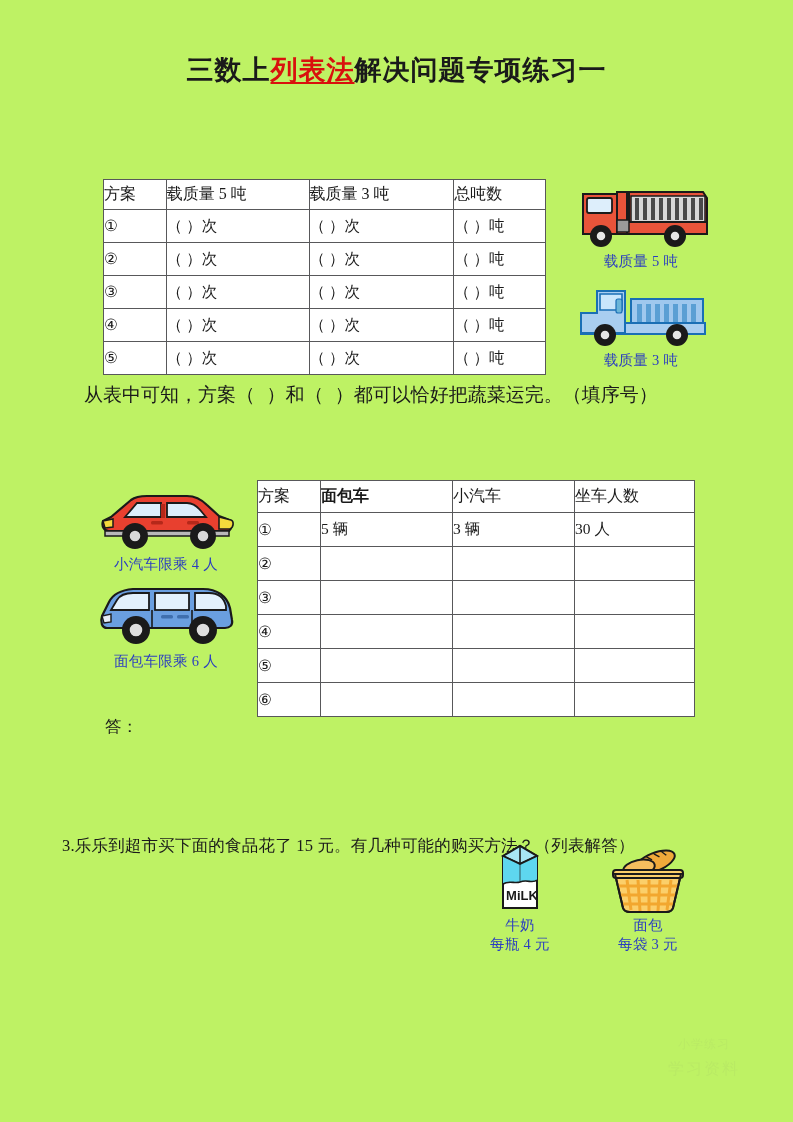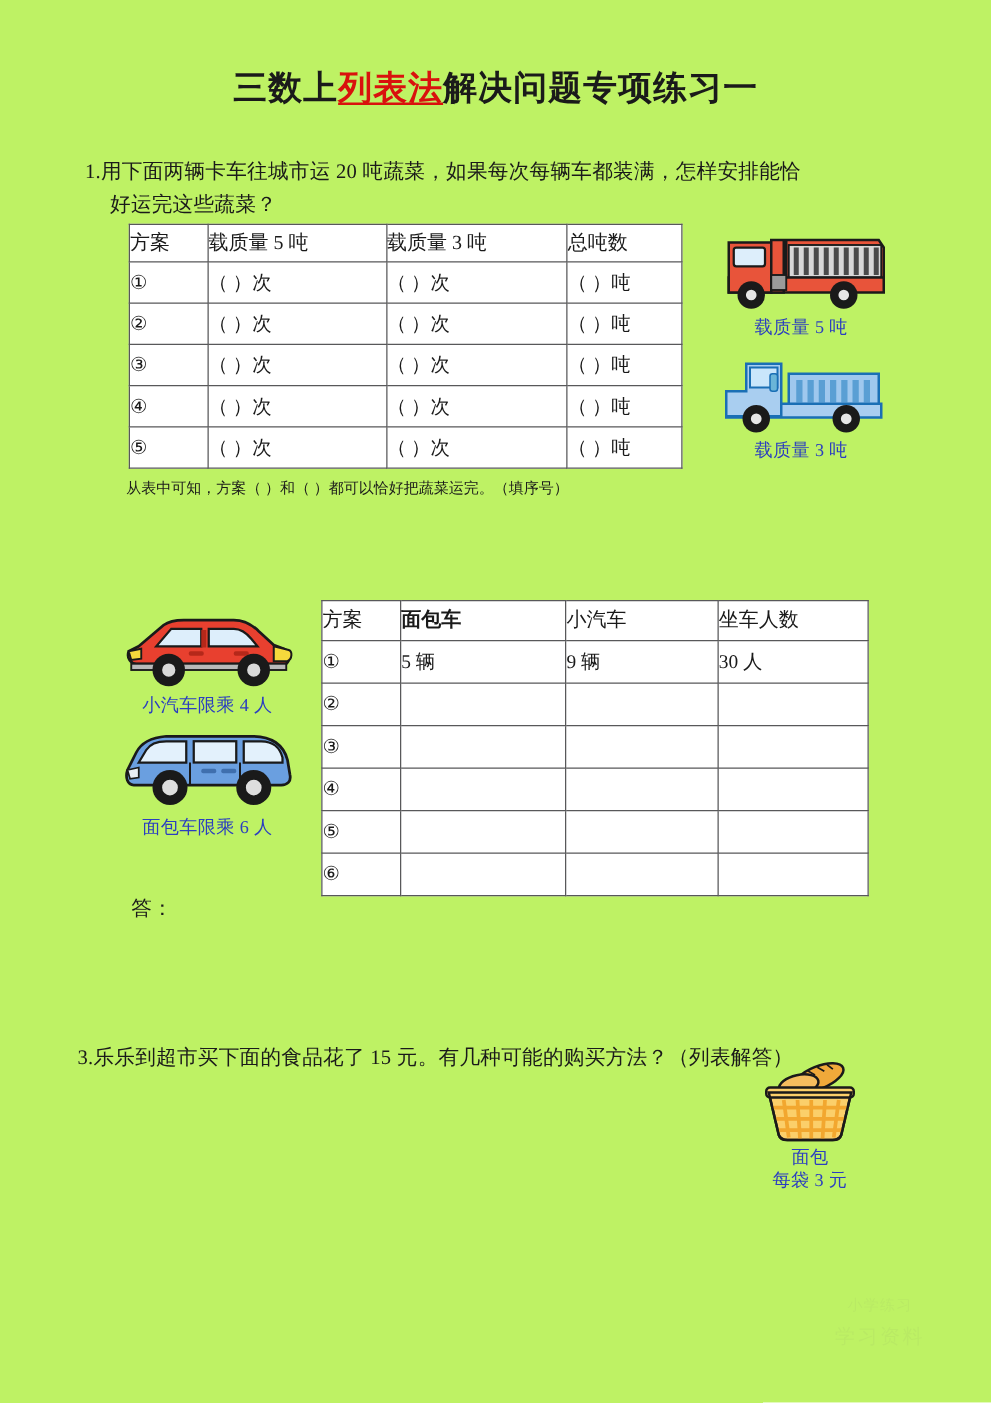--- a/index.html
+++ b/index.html
@@ -37,23 +37,24 @@
     line-height: 27px;
     letter-spacing: 0.2px;
   }
   .q1 { top: 123px; left: 68px; width: 665px; text-indent: 0; }
   .q1 .line2 { display: block; padding-left: 20px; }
   .q2 { top: 454px; left: 62px; width: 680px; }
   .q3 { top: 797px; left: 62px; width: 690px; margin-top: 35px; }
 
   .conclusion {
     position: absolute;
-    top: 382px; left: 101px;
-    font-size: 12px;
+    top: 382px; left: 84px;
+    font-size: 19px;
     white-space: nowrap;
+    font-family: Liberation Mono, monospace;
   }
   .answer-line {
     position: absolute;
     top: 716px; left: 105px;
     font-size: 16.5px;
   }
 
   
   table.grid {
     position: absolute;
@@ -125,24 +126,20 @@
 </style>
 </head>
 <body>
 
 <div class="page">
 
   <h1 class="title">
     <span>三数上</span><span class="red-underline">列表法</span><span>解决问题专项练习一</span>
   </h1>
 
-  <div class="q q1">
-    <span>1.用下面两辆卡车往城市运 20 吨蔬菜，如果每次每辆车都装满，怎样安排能恰</span>
-    <span class="line2">好运完这些蔬菜？</span>
-  </div>
 
   <table class="grid" id="table-shipping">
     <thead>
       <tr>
         <th class="c-plan">方案</th>
         <th class="c-big">载质量 5 吨</th>
         <th class="c-small">载质量 3 吨</th>
         <th class="c-total">总吨数</th>
       </tr>
     </thead>
@@ -287,21 +284,21 @@
         <th class="c-plan">方案</th>
         <th class="c-van bold-head">面包车</th>
         <th class="c-car">小汽车</th>
         <th class="c-seats">坐车人数</th>
       </tr>
     </thead>
     <tbody>
       <tr>
         <td>①</td>
         <td>5 辆</td>
-        <td>9 辆</td>
+        <td>3 辆</td>
         <td>30 人</td>
       </tr>
       <tr>
         <td>②</td>
         <td class="blank-cell"></td>
         <td class="blank-cell"></td>
         <td class="blank-cell"></td>
       </tr>
       <tr>
         <td>③</td>
@@ -327,20 +324,34 @@
         <td class="blank-cell"></td>
         <td class="blank-cell"></td>
       </tr>
     </tbody>
   </table>
 
   <div class="answer-line">答：</div>
 
   <div class="q q3">3.乐乐到超市买下面的食品花了 15 元。有几种可能的购买方法？（列表解答）</div>
 
+  <div class="illus" id="illus-milk">
+    <svg width="78" height="76" viewBox="0 0 78 76">
+      <path d="M22 16 L39 6 L56 16 L56 68 L22 68 Z" fill="#ffffff" stroke="#1a1a1a" stroke-width="2"></path>
+      <path d="M22 16 L39 6 L56 16 L39 24 Z" fill="#a8e6f5" stroke="#1a1a1a" stroke-width="2"></path>
+      <path d="M39 6 L39 24" stroke="#1a1a1a" stroke-width="1.6"></path>
+      <path d="M22 16 L22 44 C28 40 34 44 39 42 C46 39 52 44 56 40 L56 16 L39 24 Z" fill="#5ed7ef" stroke="none"></path>
+      <path d="M22 44 C28 40 34 44 39 42 C46 39 52 44 56 40" stroke="#1a1a1a" stroke-width="1.6" fill="none"></path>
+      <path d="M22 16 L39 24 L56 16" stroke="#1a1a1a" stroke-width="1.6" fill="none"></path>
+      <path d="M39 24 L39 42" stroke="#1a1a1a" stroke-width="1.4" opacity="0.5"></path>
+      <text x="41" y="60" font-family="'Liberation Sans', sans-serif" font-size="13" font-weight="bold" fill="#1a1a1a" text-anchor="middle">MiLK</text>
+    </svg>
+    <div class="illus-label">牛奶</div>
+    <div class="illus-label">每瓶 4 元</div>
+  </div>
 
   <div class="illus" id="illus-bread">
     <svg width="86" height="76" viewBox="0 0 86 76">
 
       <ellipse cx="50" cy="22" rx="21" ry="9" transform="rotate(-22 50 22)" fill="#f0a93a" stroke="#1a1a1a" stroke-width="2"></ellipse>
       <g stroke="#1a1a1a" stroke-width="1.4" fill="none">
         <line x1="44" y1="14" x2="48" y2="19" transform="rotate(-22 50 22)"></line>
         <line x1="52" y1="14" x2="56" y2="19" transform="rotate(-22 50 22)"></line>
         <line x1="60" y1="15" x2="63" y2="20" transform="rotate(-22 50 22)"></line>
       </g>

